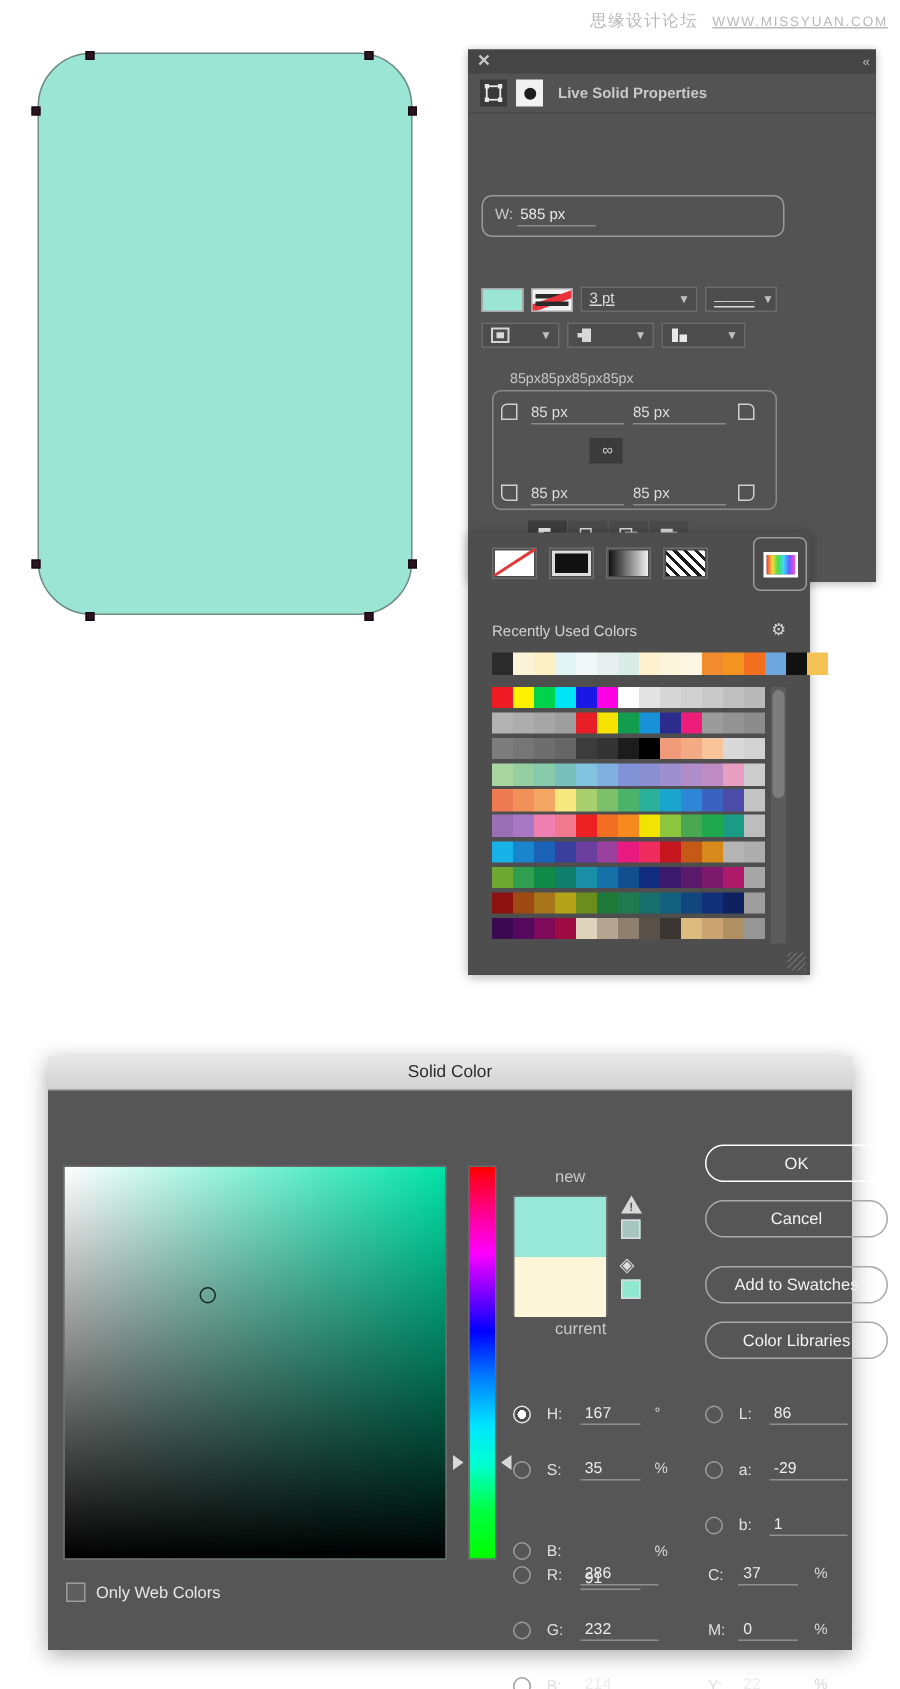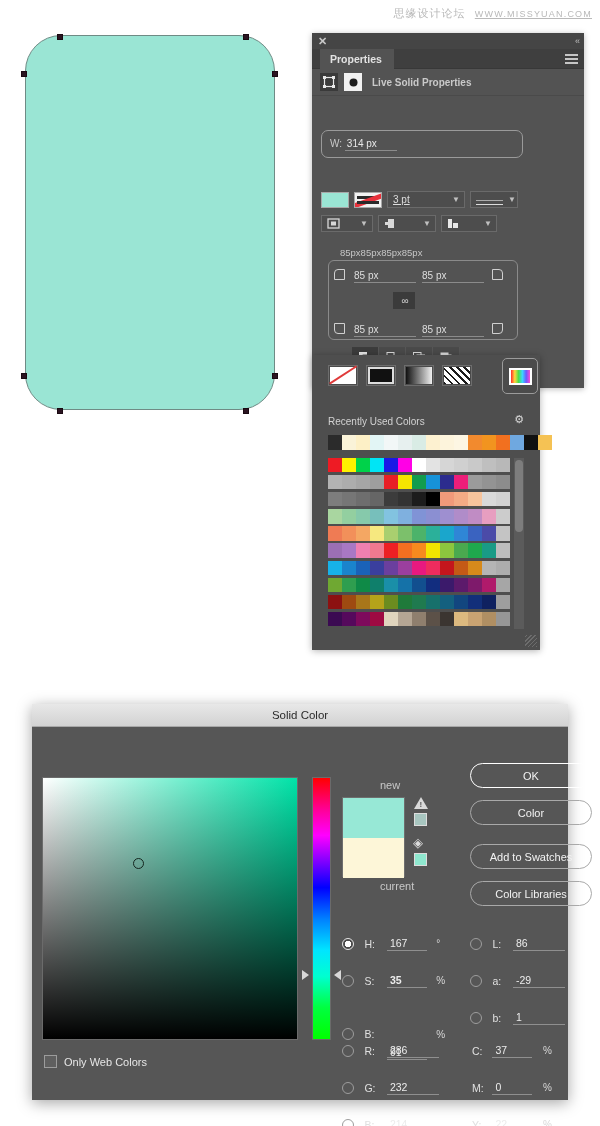--- a/index.html
+++ b/index.html
@@ -251,21 +251,21 @@
     border: 1px solid #6b6b6b;
   }
   .hue-arrow-l, .hue-arrow-r {
     position:absolute; top: 243px; width:0; height:0;
     border-top: 5px solid transparent; border-bottom: 5px solid transparent;
   }
   .hue-arrow-l { left: 270px; border-left: 7px solid #d8d8d8; }
   .hue-arrow-r { left: 302px; border-right: 7px solid #d8d8d8; }
 
   .newcur-label {
-    position:absolute; left: 348px; top: 52px; color:#c8c8c8; font-size:11px;
+    position:absolute; left: 338px; top: 52px; color:#c8c8c8; font-size:11px;
   }
   .newcur-label.cur { top: 153px; }
   .newcur-box {
     position:absolute; left: 310px; top: 70px; width: 63px; height: 80px;
     border: 1px solid #6e6e6e;
   }
   .newcur-box .half { height: 40px; }
   .warn-tri {
     position:absolute; left: 382px; top: 70px; width:0; height:0;
     border-left: 7px solid transparent; border-right: 7px solid transparent;
@@ -339,28 +339,20 @@
     <div class="anchor" style="left:272px;top:373px;"></div>
     <div class="anchor" style="left:57px;top:408px;"></div>
     <div class="anchor" style="left:243px;top:408px;"></div>
   </div>
 
   <div class="props-panel">
     <div class="props-titlebar">
       <span class="props-close">✕</span>
       <span class="props-collapse">«</span>
     </div>
-    <div class="props-tabrow">
-      <div class="props-tab">Properties</div>
-      <div class="props-menu">
-          <i></i>
-          <i></i>
-          <i></i>
-        </div>
-    </div>
     <div class="props-header">
       <div class="hdr-icon-a">
         <svg width="12" height="12" viewBox="0 0 12 12">
             <rect x="1.5" y="1.5" width="9" height="9" fill="none" stroke="#e8e8e8" stroke-width="1.2"></rect>
             <rect x="0" y="0" width="3" height="3" fill="#e8e8e8"></rect>
             <rect x="9" y="0" width="3" height="3" fill="#e8e8e8"></rect>
             <rect x="0" y="9" width="3" height="3" fill="#e8e8e8"></rect>
             <rect x="9" y="9" width="3" height="3" fill="#e8e8e8"></rect>
           </svg>
       </div>
@@ -369,21 +361,21 @@
             <rect x="0" y="0" width="13" height="13" fill="#f1f1f1"></rect>
             <circle cx="6.5" cy="6.5" r="4" fill="#1d1d1d"></circle>
           </svg>
       </div>
       <span class="hdr-label">Live Solid Properties</span>
     </div>
 
     <div class="wh-box"></div>
     <div class="field-row" style="left:18px;top:105px;">
       <span class="fld-label">W:</span>
-      <span class="fld-val">314 px</span>
+      <span class="fld-val">585 px</span>
     </div>
     <div class="field-row" style="left:404px;top:0;"></div>
     <div class="field-row" style="left:400px;top:0;"></div>
 
     <div class="style-row1">
       <div class="sw-fill" style="background: rgb(154, 229, 212);"></div>
       <div class="sw-stroke">
           <i></i>
         </div>
       <div class="combo" style="width:78px;">
@@ -669,34 +661,34 @@
         <div class="half" style="background:#fdf6d8;"></div>
       </div>
       <div class="newcur-label cur">current</div>
 
       <div class="warn-tri"></div>
       <div class="warn-sw"></div>
       <div class="cube-icon">◈</div>
       <div class="cube-sw"></div>
 
       <div class="dlg-btn b1">OK</div>
-      <div class="dlg-btn b2">Color</div>
+      <div class="dlg-btn b2">Cancel</div>
       <div class="dlg-btn b3">Add to Swatches</div>
       <div class="dlg-btn b4">Color Libraries</div>
 
       <div class="num-row" style="left:310px;top:207px;">
         <span class="radio sel"></span>
         <span class="nlab" style="width:18px;margin-left:6px;">H:</span>
         <span class="nval" style="width:40px;">167</span>
         <span class="nunit" style="margin-left:5px;">°</span>
       </div>
       <div class="num-row" style="left:310px;top:244px;">
         <span class="radio"></span>
         <span class="nlab" style="width:18px;margin-left:6px;">S:</span>
-        <span class="nval" style="width:40px;font-weight:bold;">35</span>
+        <span class="nval" style="width:40px;">35</span>
         <span class="nunit" style="margin-left:5px;">%</span>
       </div>
       <div class="num-row" style="left:310px;top:281px;">
         <span class="radio"></span>
         <span class="nlab" style="width:18px;margin-left:6px;">B:</span>
         <span class="nval" style="width:40px;margin-top:38px;">91</span>
         <span class="nunit" style="margin-left:5px;">%</span>
       </div>
 
       <div class="num-row" style="left:438px;top:207px;">

